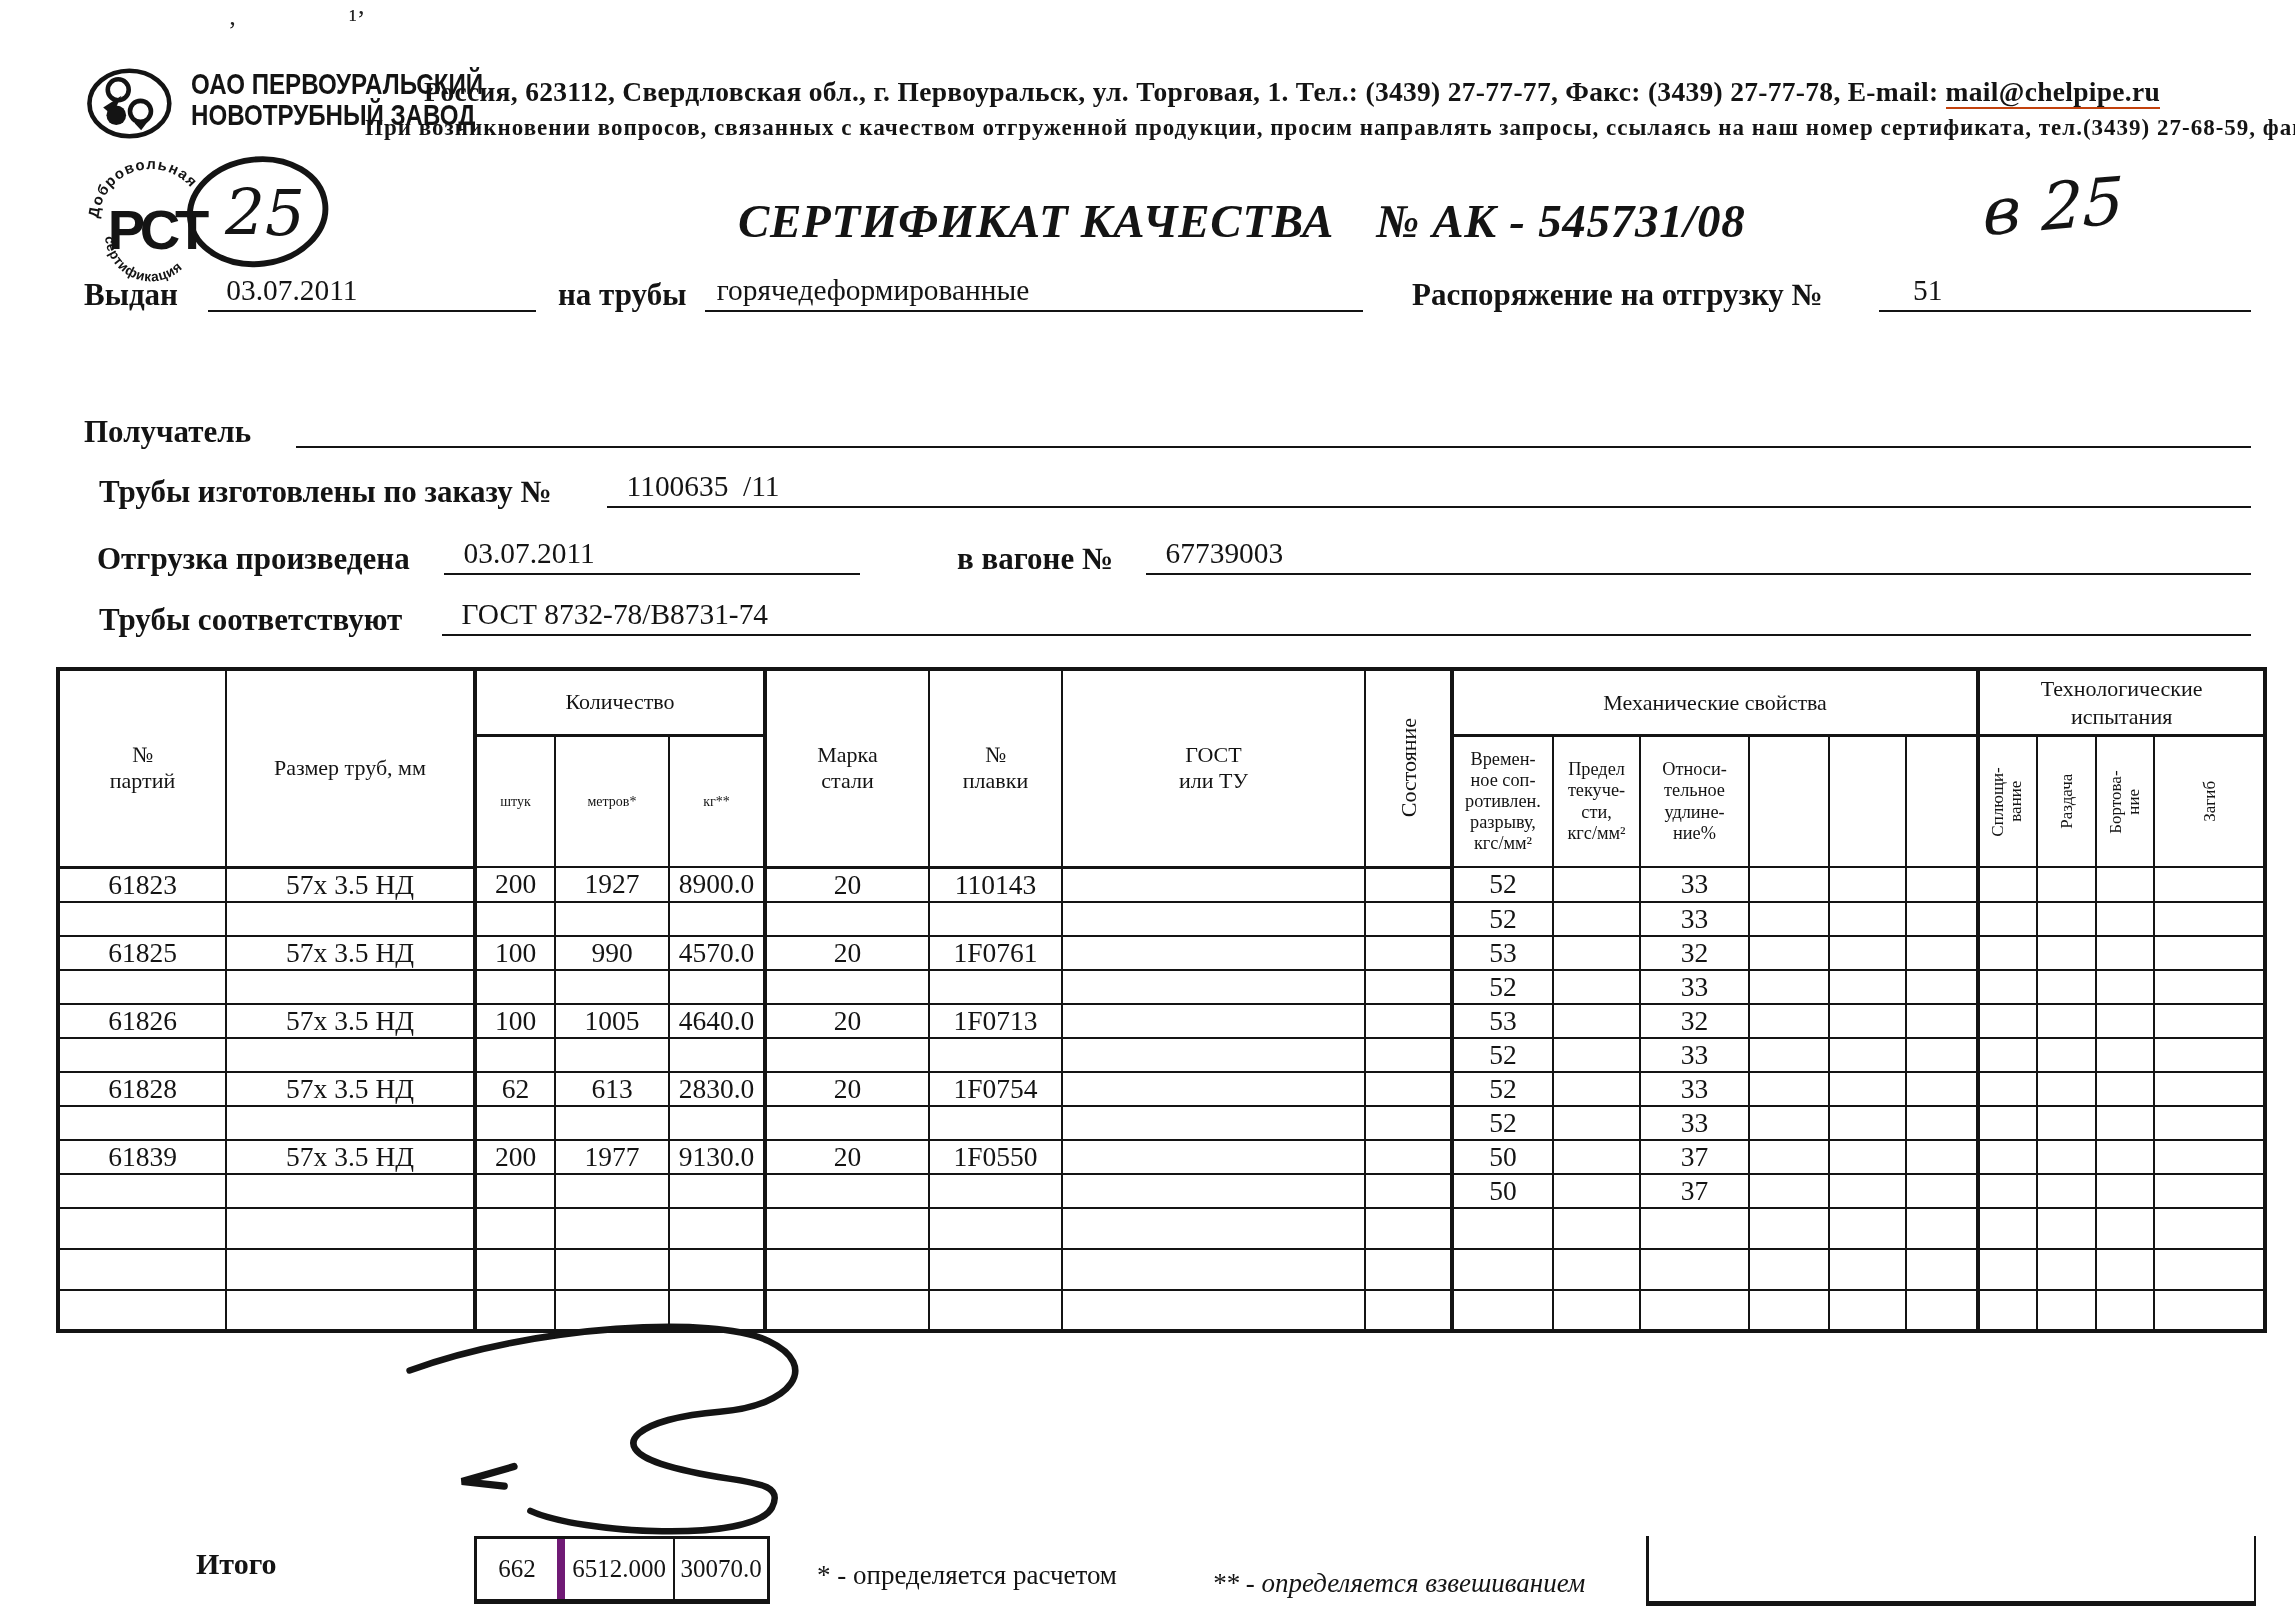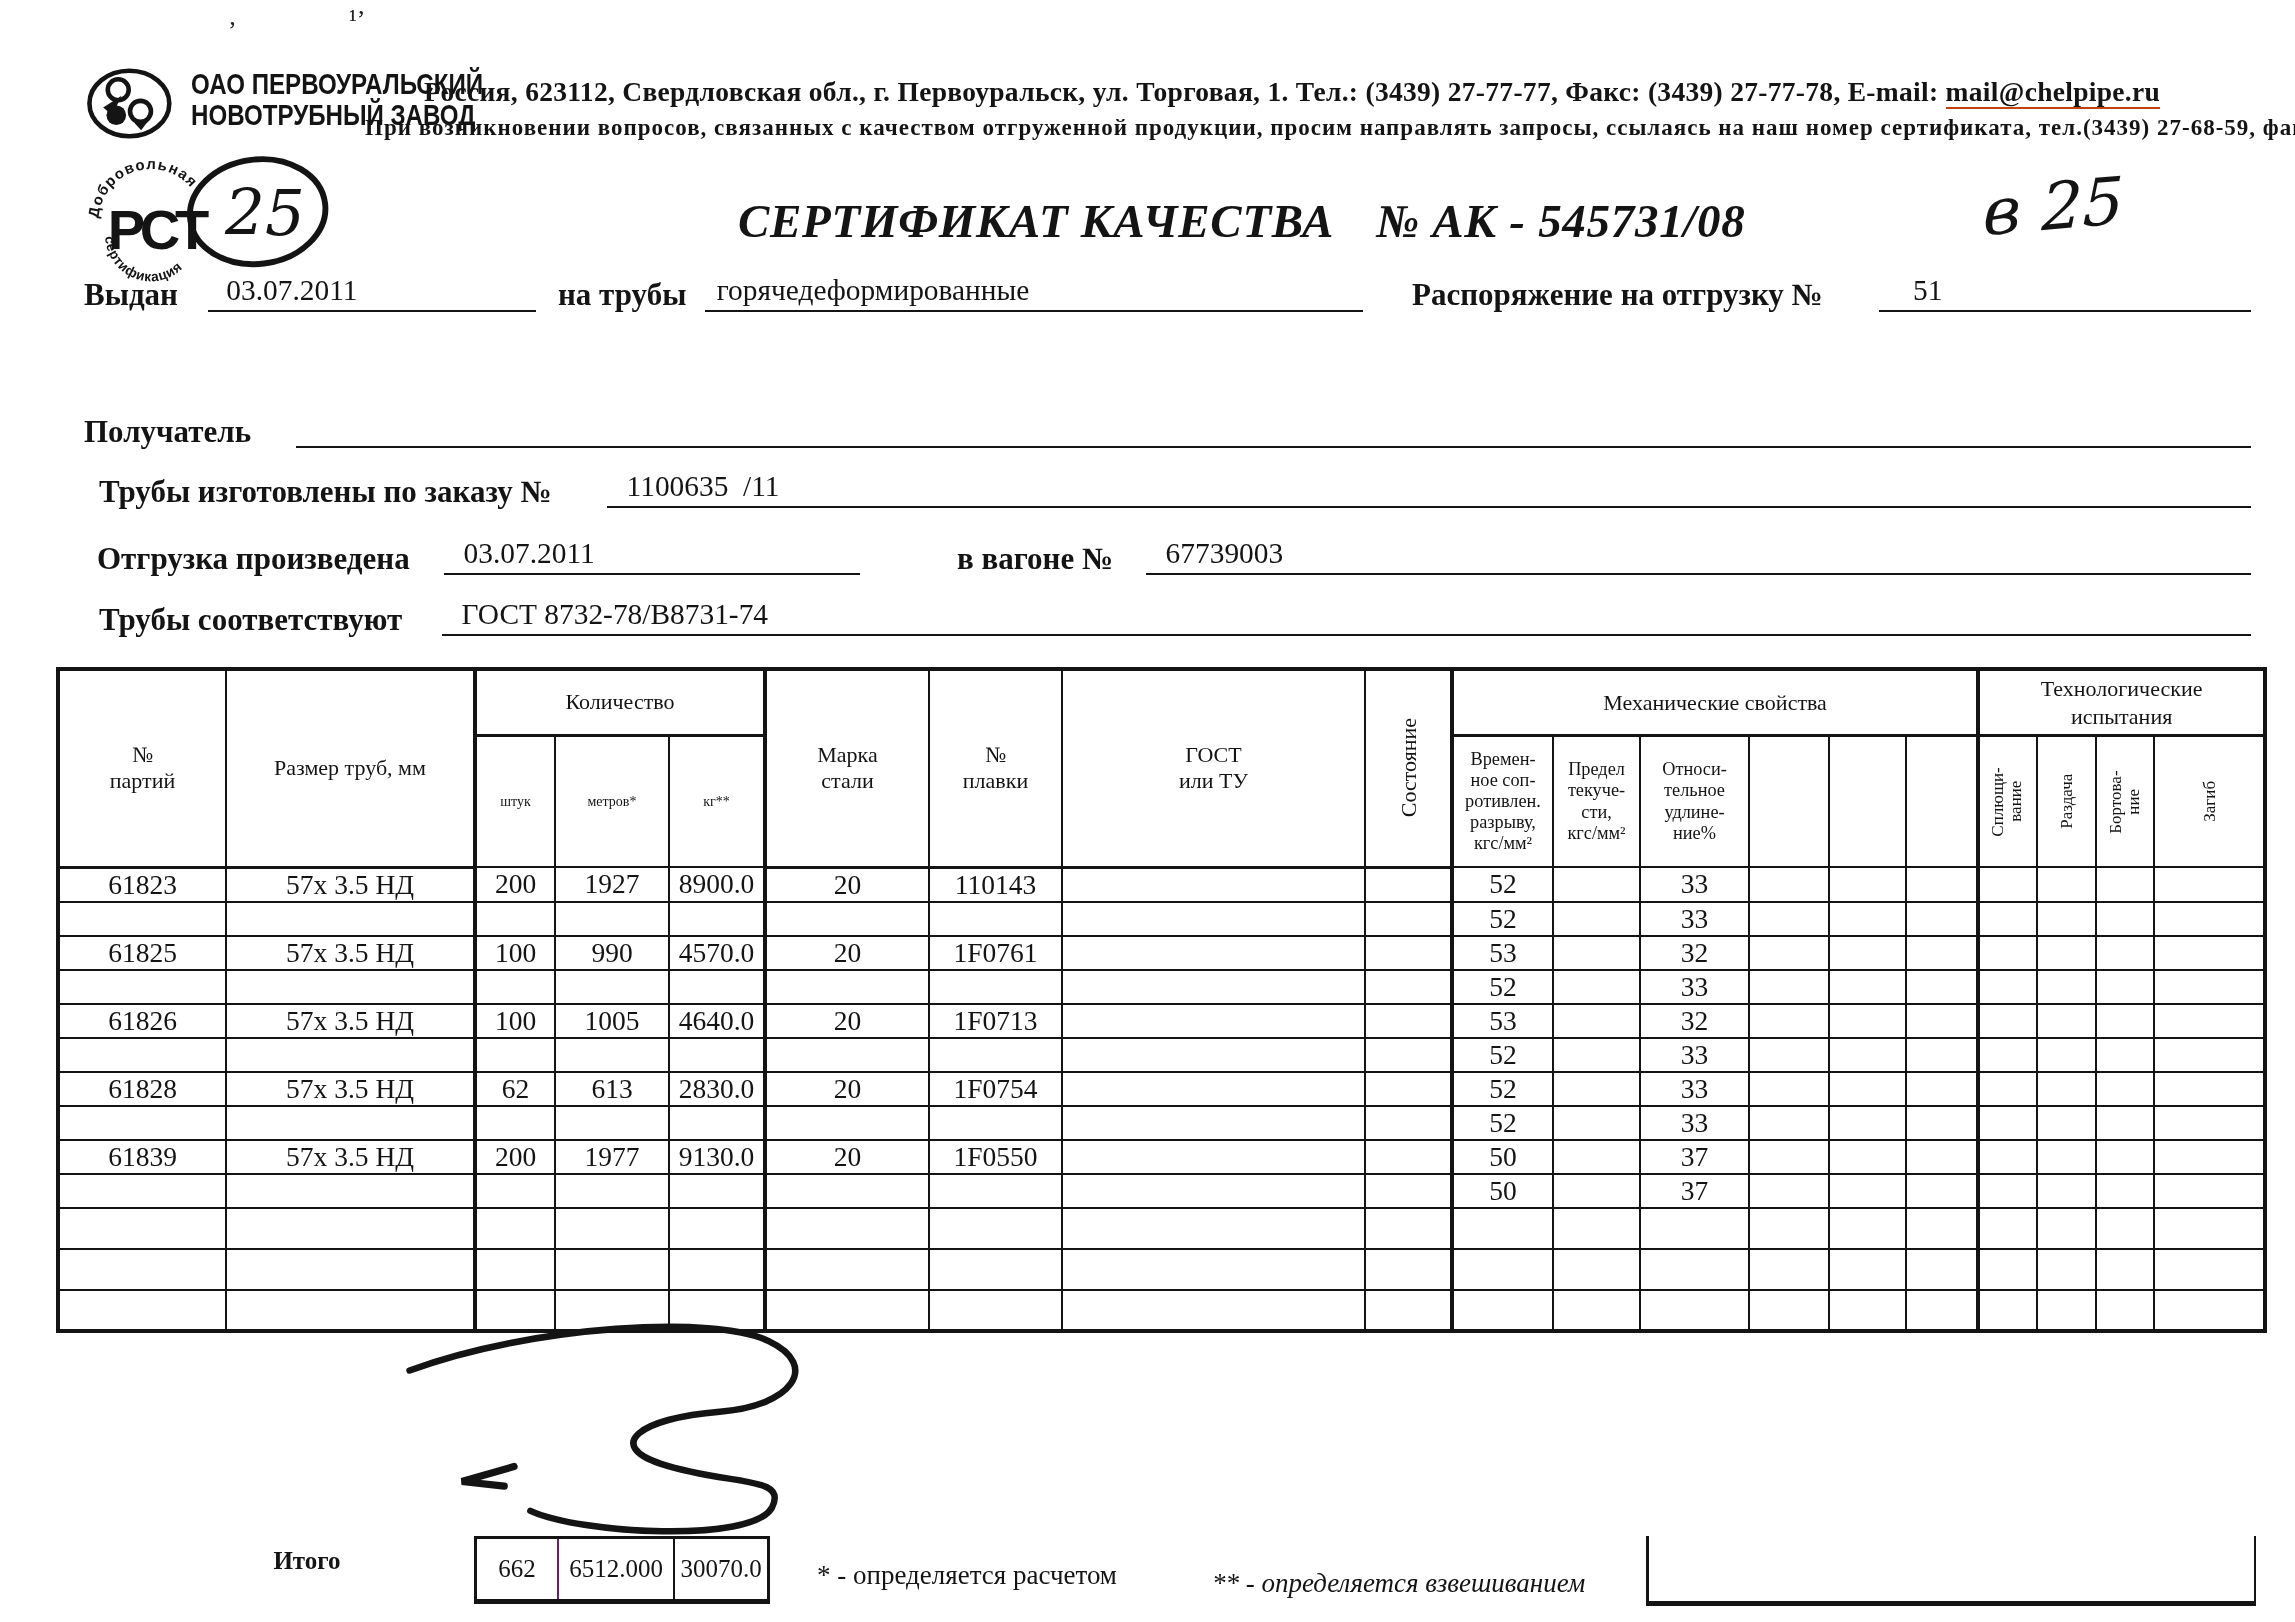--- a/index.html
+++ b/index.html
@@ -62,33 +62,33 @@
   .vert{
     writing-mode:vertical-rl;transform:rotate(180deg);
     white-space:pre-line;line-height:1.05;
   }
   th.h-state{font-size:21.6px;}
   th.h-tech{font-size:17px;}
   tbody tr.tall{height:34px;}
   tbody tr.short{height:41px;}
   tbody td{font-size:27.5px;}
   
-  .totals-label{left:196px;top:1547px;width:222px;text-align:center;
-    font-weight:bold;font-size:25px;}
+  .totals-label{left:196px;top:1547px;width:222px;text-align:left;
+    font-weight:bold;font-size:30px;}
   .totals-box{
     left:474px;top:1536px;width:296px;height:68px;
     border:3.3px solid #141414;border-bottom-width:5.2px;
     display:flex;box-sizing:border-box;
   }
   .totals-box .tcell{
     flex:0 0 auto;display:flex;align-items:center;justify-content:center;
     font-size:25px;box-sizing:border-box;
   }
   .totals-box .t1{width:80px;}
-  .totals-box .t2{width:118px;border-left:2px solid #701a75;border-right:2px solid #141414;}
+  .totals-box .t2{width:118px;border-left:8px solid #701a75;border-right:2px solid #141414;}
   .totals-box .t3{flex:1;}
   .footnote{font-size:27px;white-space:nowrap;}
   .fn1{left:817px;top:1560px;}
   .fn2{left:1212px;top:1568px;font-style:italic;}
   .stamp-box{
     left:1646px;top:1536px;width:605px;height:65px;
     border-left:3.3px solid #141414;border-right:2.6px solid #141414;
     border-bottom:5.2px solid #141414;
   }
   svg text{fill:#141414;}

